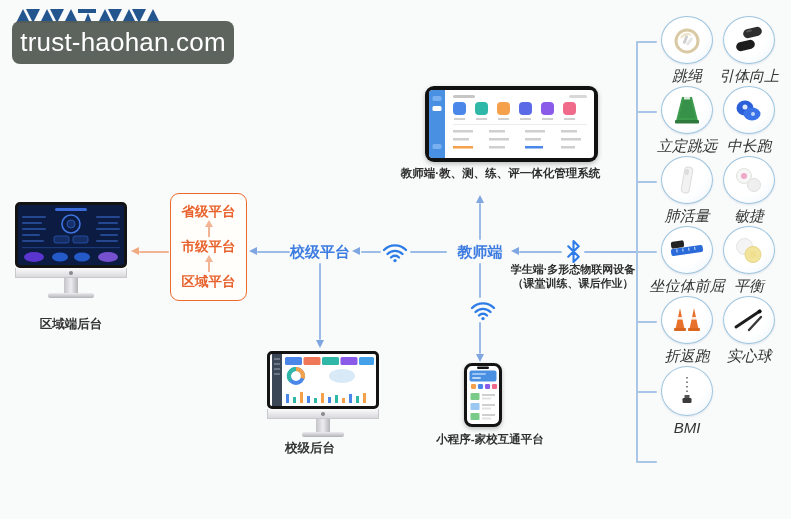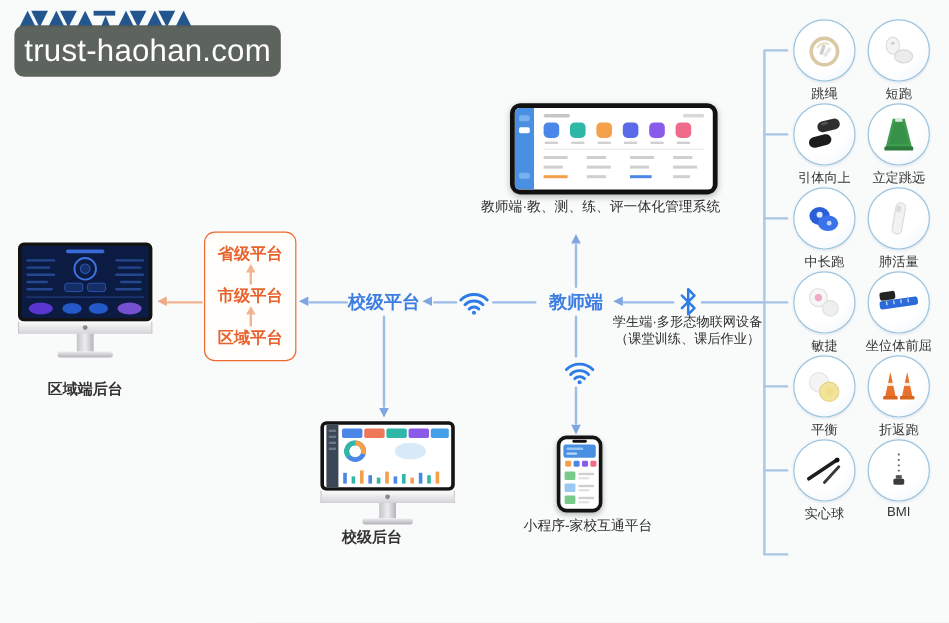--- a/index.html
+++ b/index.html
@@ -20,21 +20,21 @@
   .ah{position:absolute;width:0;height:0;}
   .ah-left-blue{border-top:4.5px solid transparent;border-bottom:4.5px solid transparent;border-right:8px solid #7FA6E0;}
   .ah-left-orange{border-top:4.5px solid transparent;border-bottom:4.5px solid transparent;border-right:8px solid #F0A981;}
   .ah-up-blue{border-left:4.5px solid transparent;border-right:4.5px solid transparent;border-bottom:8px solid #7FA6E0;}
   .ah-down-blue{border-left:4.5px solid transparent;border-right:4.5px solid transparent;border-top:8px solid #7FA6E0;}
   .icon-wrap{position:absolute;}
 
   
   .blue-node{position:absolute;font-size:15px;font-weight:bold;color:#3D7CE0;text-align:center;white-space:nowrap;}
   .node-label{position:absolute;font-size:12.5px;font-weight:bold;color:#333;text-align:center;white-space:nowrap;}
-  .caption{position:absolute;font-size:11px;font-weight:normal;color:#2f2f2f;text-align:center;line-height:14px;}
+  .caption{position:absolute;font-size:11px;font-weight:bold;color:#2f2f2f;text-align:center;line-height:14px;}
 
   
   .pbox{position:absolute;left:170px;top:193px;width:77px;height:108px;border:1.5px solid #ED6A2C;border-radius:9px;
     background:#FFFEFB;box-sizing:border-box;display:flex;flex-direction:column;align-items:center;
     justify-content:space-between;padding:9px 0;}
   .pbox-item{font-size:13.5px;font-weight:bold;color:#E8622D;white-space:nowrap;}
   .up-arr{width:2px;height:11px;background:#F2B492;position:relative;margin-top:4px;}
   .up-arr:before{content:"";position:absolute;top:-6px;left:-3px;border-left:4px solid transparent;
     border-right:4px solid transparent;border-bottom:7px solid #F2B492;}
 
@@ -57,21 +57,21 @@
   
   .phone{position:absolute;left:464px;top:363px;width:38px;height:64px;background:#fff;border:3px solid #131313;
     border-radius:8px;box-sizing:border-box;overflow:hidden;box-shadow:0 2px 4px rgba(0,0,0,0.25);}
 
   
   .dev-grid{position:absolute;left:656px;top:16px;display:grid;grid-template-columns:62px 62px;grid-auto-rows:70px;}
   .dev{display:flex;flex-direction:column;align-items:center;}
   .dev-circle{width:52px;height:52px;border-radius:50%;border:1px solid #9EC4DE;box-sizing:border-box;
     background:radial-gradient(circle at 35% 30%, #ffffff 55%, #edf4fa);display:flex;align-items:center;
     justify-content:center;box-shadow:0 1px 2px rgba(100,140,180,0.18);}
-  .dev-label{font-size:11px;color:#333;margin-top:3px;white-space:nowrap;}
+  .dev-label{font-size:15px;color:#333;margin-top:3px;white-space:nowrap;font-style:italic;}
 </style>
 </head>
 <body>
 
 <div class="stage">
 
   <svg class="brand-logo" width="160" height="20" viewBox="0 0 160 20">
     <g fill="#23568E">
       <polygon points="0,16 7,2 14,16"></polygon>
         <polygon points="10,2 17,16 24,2"></polygon>
@@ -314,30 +314,20 @@
           <circle cx="20" cy="21" r="11" fill="none" stroke="#D9C9A4" stroke-width="3"></circle>
           <path d="M14 18 q4 -6 10 -3" stroke="#EDE3C8" stroke-width="2" fill="none"></path>
           <rect x="17" y="15" width="3" height="9" rx="1.5" fill="#cfcfcf" transform="rotate(20 18.5 19.5)"></rect>
           <rect x="21" y="17" width="3" height="9" rx="1.5" fill="#e6e6e6" transform="rotate(35 22.5 21.5)"></rect>
         </svg>
       </div>
       <div class="dev-label">跳绳</div>
     </div>
 
 
-    <div class="dev">
-      <div class="dev-circle">
-        <svg width="40" height="40" viewBox="0 0 40 40">
-          <ellipse cx="15" cy="16" rx="5.5" ry="7" fill="#f4f4f4" stroke="#dcdcdc"></ellipse>
-          <ellipse cx="24" cy="25" rx="7.5" ry="5.5" fill="#ececec" stroke="#d8d8d8"></ellipse>
-          <circle cx="15" cy="14" r="1.5" fill="#cfcfcf"></circle>
-        </svg>
-      </div>
-      <div class="dev-label">短跑</div>
-    </div>
 
     <div class="dev">
       <div class="dev-circle">
         <svg width="40" height="40" viewBox="0 0 40 40">
           <rect x="14" y="8" width="19" height="9" rx="4.5" fill="#2e2e2e" transform="rotate(-14 23.5 12.5)"></rect>
           <rect x="7" y="21" width="19" height="9" rx="4.5" fill="#1d1d1d" transform="rotate(-14 16.5 25.5)"></rect>
           <rect x="17" y="10" width="6" height="2" rx="1" fill="#555" transform="rotate(-14 20 11)"></rect>
         </svg>
       </div>
       <div class="dev-label">引体向上</div>

